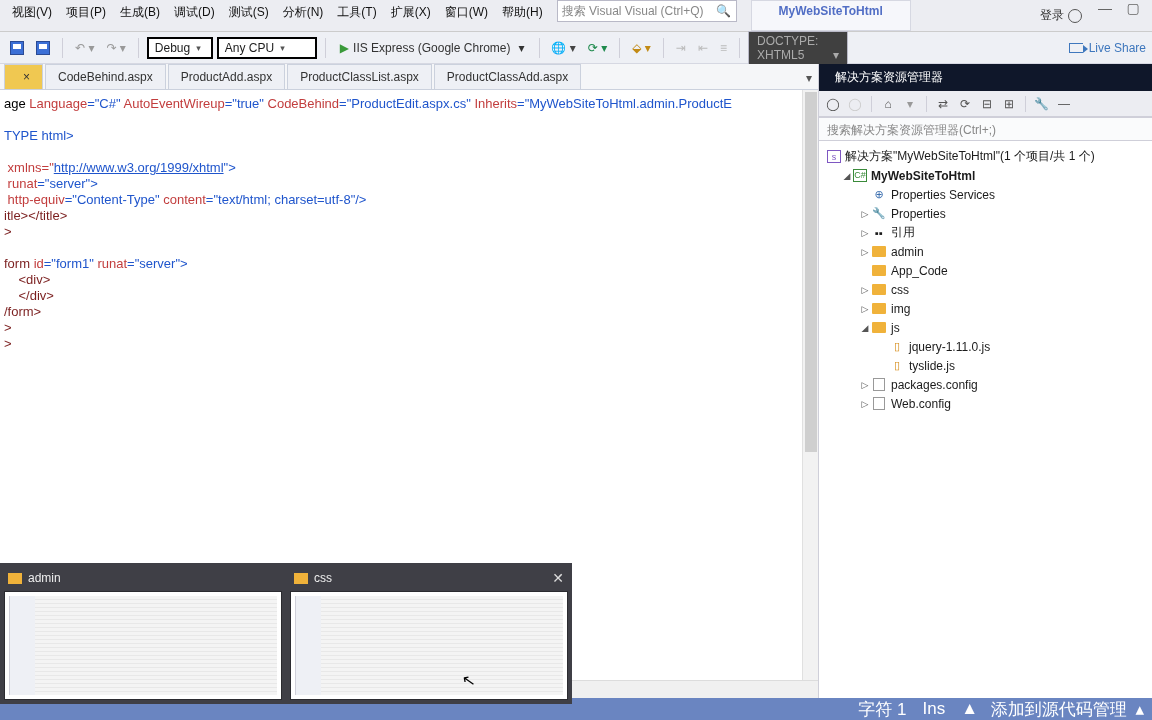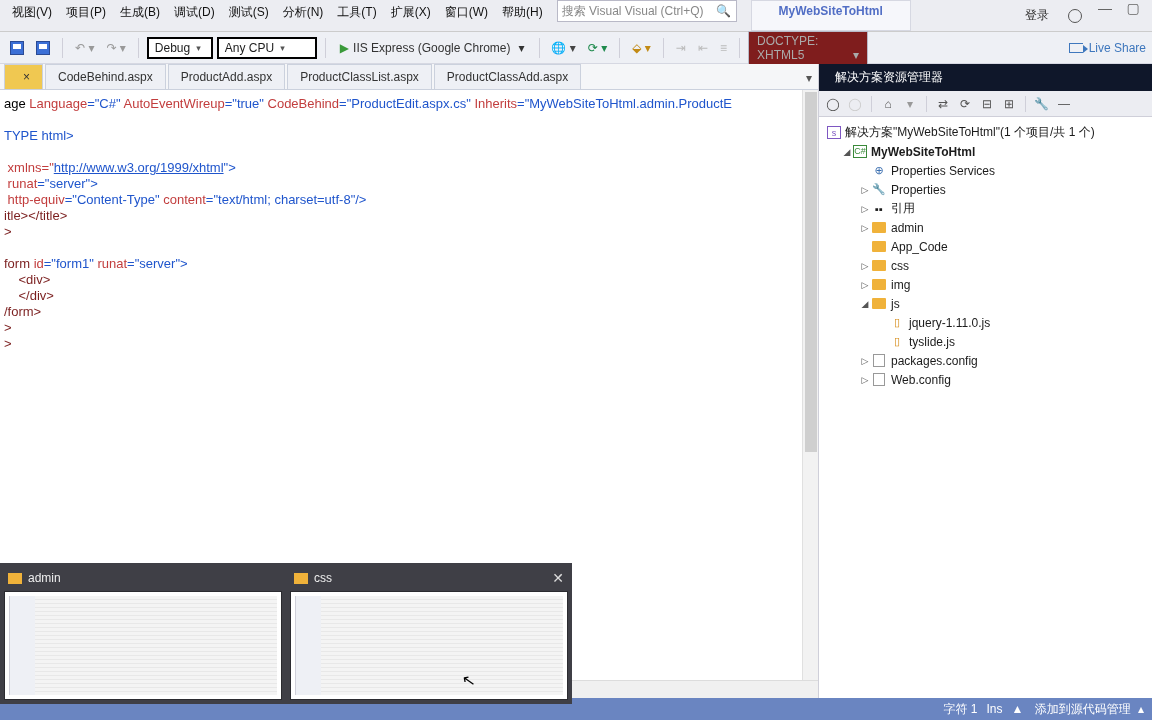--- a/index.html
+++ b/index.html
@@ -4,34 +4,34 @@
 <style>
 * { margin:0; padding:0; box-sizing:border-box; font-family:"Microsoft YaHei","Segoe UI",Tahoma,sans-serif; }
 body { width:1152px; height:720px; background:#eef0f5; overflow:hidden; font-size:12px; color:#1b1b1b; position:relative; }
 
 .menubar { height:32px; background:#ecedf2; display:flex; gap:2px; padding:0 6px; border-bottom:1px solid #ccc; }
 .menubar .mitem { padding:4px 6px; color:#111; cursor:default; }
 .menubar .search { margin-left:6px; width:180px; height:22px; background:#fff; border:1px solid #b9b9c7; display:flex; align-items:center; padding:0 4px; color:#888; }
 .menubar .search .si { margin-left:auto; color:#555; }
 .menubar .proj { margin-left:12px; width:160px; text-align:center; color:#516ec5; font-weight:bold; border:1px solid #d6d8e2; padding:3px 10px; background:#f6f7fb;}
 .menubar .spacer { flex:1; }
-.menubar .login { color:#333; padding:4px 8px; display:flex; align-items:center; gap:19px; }
+.menubar .login { color:#333; padding:4px 8px; display:flex; align-items:center; gap:4px; }
 .menubar .avatar-icon { width:14px;height:14px;border:1px solid #555;border-radius:50%; position:relative; }
 .menubar .winbtn { width:26px; text-align:center; color:#666; font-size:14px; }
 
 .toolbar { height:32px; background:#eef0f5; display:flex; align-items:center; gap:4px; padding:0 6px; border-bottom:1px solid #d6d8e2;}
 .toolbar .sep { width:1px; height:20px; background:#cfcfd9; margin:0 4px; }
 .toolbar .tbtn { padding:3px 4px; color:#444; display:flex; align-items:center; gap:2px; }
 .toolbar .save-icon { width:14px;height:14px;background:#3b6fd6;border:1px solid #2a4a94;display:inline-block; position:relative;}
 .toolbar .save-icon::after{content:"";position:absolute;top:2px;left:2px;width:8px;height:5px;background:#fff;}
 .toolbar .combo { background:#fff; border:2px solid #000000; height:22px; display:flex; align-items:center; padding:0 6px; gap:6px; }
 .toolbar .combo .cd { color:#555; font-size:9px;}
 .toolbar .runbtn { color:#333; display:flex; align-items:center; gap:4px; padding:2px 6px;}
 .toolbar .play { color:#3a9a3a; font-size:12px;}
-.toolbar .doctype { border:1px solid #b9b9c7; background:#7f1d1d; padding:2px 8px; color:#aaa; width:120px;}
+.toolbar .doctype { border:1px solid #b9b9c7; background:#404040; padding:2px 8px; color:#aaa; width:100px;}
 .toolbar .right { margin-left:auto; display:flex; align-items:center; gap:6px; color:#3e77bd;}
 .toolbar .liveshare-icon{width:14px;height:10px;border:1px solid #3e77bd;border-right:none;position:relative;}
 .toolbar .liveshare-icon::after{content:"";position:absolute;right:-5px;top:1px;border-left:5px solid #3e77bd;border-top:4px solid transparent;border-bottom:4px solid transparent;}
 
 .workspace { display:flex; height:calc(720px - 32px - 32px - 22px); }
 .editor-area { flex:1; display:flex; flex-direction:column; background:#fff; position:relative; min-width:0;}
 .doc-tabs { height:26px; background:#f5f6f8; display:flex; align-items:flex-end; border-bottom:1px solid #cbd1dd; padding-left:4px; gap:0;}
 .doc-tabs .tab { padding:5px 12px; background:#eef0f5; color:#333; border:1px solid #cbd1dd; border-bottom:none; margin-right:2px; font-size:12px;}
 .doc-tabs .tab.active { background:#f0c851; color:#000; position:relative;}
 .doc-tabs .tab.active .tx{color:#333;margin-left:6px;}
@@ -54,21 +54,21 @@
 .tree .exp { width:12px; text-align:center; color:#555; font-size:9px;}
 .tree .ticon { width:16px; height:14px; margin-right:4px; display:inline-flex;align-items:center;justify-content:center; font-size:11px;}
 .tree .folder{background:#f0b23a;width:14px;height:11px;border-radius:1px;}
 .tree .csharp{color:#3a8a3a;border:1px solid #3a8a3a;font-size:9px;width:14px;height:13px;line-height:11px;text-align:center;}
 .tree .jsfile{color:#d58a14;}
 .tree .cfgfile{color:#555;border:1px solid #999;width:12px;height:13px;}
 .tree .sln{color:#7e57c2;border:1px solid #7e57c2;width:14px;height:13px;text-align:center;font-size:9px;line-height:12px;}
 .tree .d0{padding-left:8px;} .tree .d1{padding-left:22px;} .tree .d2{padding-left:40px;} .tree .d3{padding-left:58px;}
 .tree .bold{font-weight:bold;}
 
-.statusbar { height:22px; background:#6a85c1; color:#fff; display:flex; align-items:center; font-size:12px; padding:0 8px; gap:9px;}
+.statusbar { height:22px; background:#6a85c1; color:#fff; display:flex; align-items:center; font-size:17px; padding:0 8px; gap:16px;}
 .statusbar .sbspacer{flex:1;}
 .statusbar .sbitem{display:flex;align-items:center;gap:4px;}
 
 .task-preview { position:absolute; left:0; bottom:16px; height:141px; width:572px; background:#3f3f46; display:flex; padding:4px; gap:8px; color:#eee; z-index:20;}
 .task-preview .tcard { flex:1; display:flex; flex-direction:column; }
 .task-preview .thdr { height:22px; display:flex; align-items:center; gap:6px; padding:0 4px; font-size:12px;}
 .task-preview .thdr .fico{width:14px;height:11px;background:#f0b23a;}
 .task-preview .thdr .tclose{margin-left:auto;color:#ddd;font-size:14px;}
 .task-preview .tthumb{flex:1;background:#fff;border:1px solid #2b2b30;margin-top:2px;position:relative;overflow:hidden;}
 .task-preview .tthumb .fake{position:absolute;inset:4px;background:repeating-linear-gradient(#f4f4f4,#f4f4f4 3px,#e8e8e8 3px,#e8e8e8 4px);}
@@ -189,20 +189,21 @@
       <span class="sicon" style="color:#999">▾</span>
       <span class="ssep"></span>
       <span class="sicon">⇄</span>
       <span class="sicon">⟳</span>
       <span class="sicon">⊟</span>
       <span class="sicon">⊞</span>
       <span class="ssep"></span>
       <span class="sicon">🔧</span>
       <span class="sicon">—</span>
     </div>
+    <div class="side-search">搜索解决方案资源管理器(Ctrl+;)</div>
     <div class="tree">
       <div class="node d0">
           <span class="ticon sln">s</span>
           <span>解决方案"MyWebSiteToHtml"(1 个项目/共 1 个)</span>
         </div>
       <div class="node d1">
           <span class="exp">◢</span>
           <span class="ticon csharp">C#</span>
           <span class="bold">MyWebSiteToHtml</span>
         </div>

